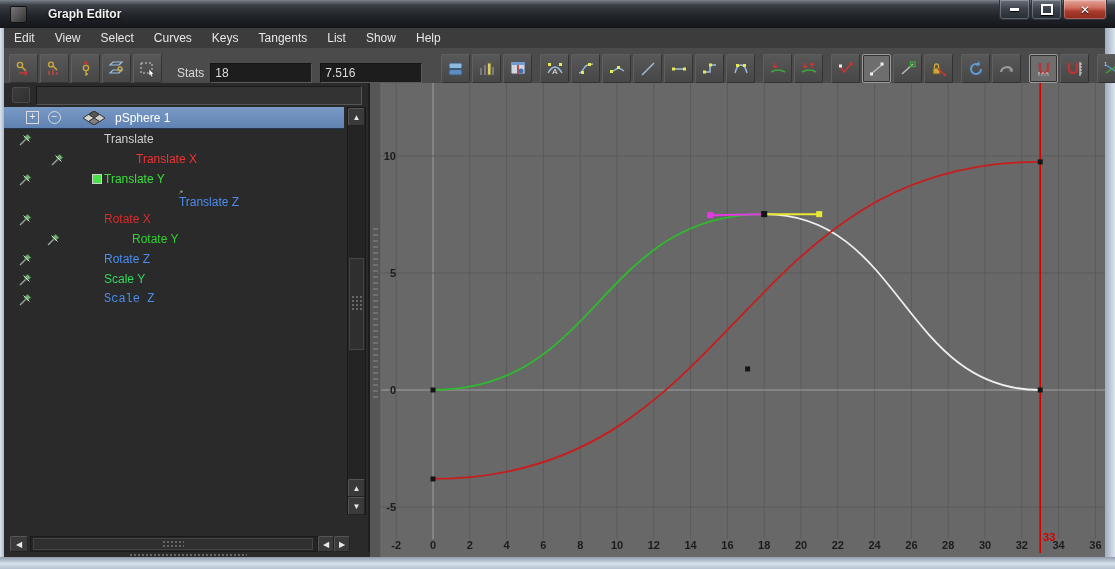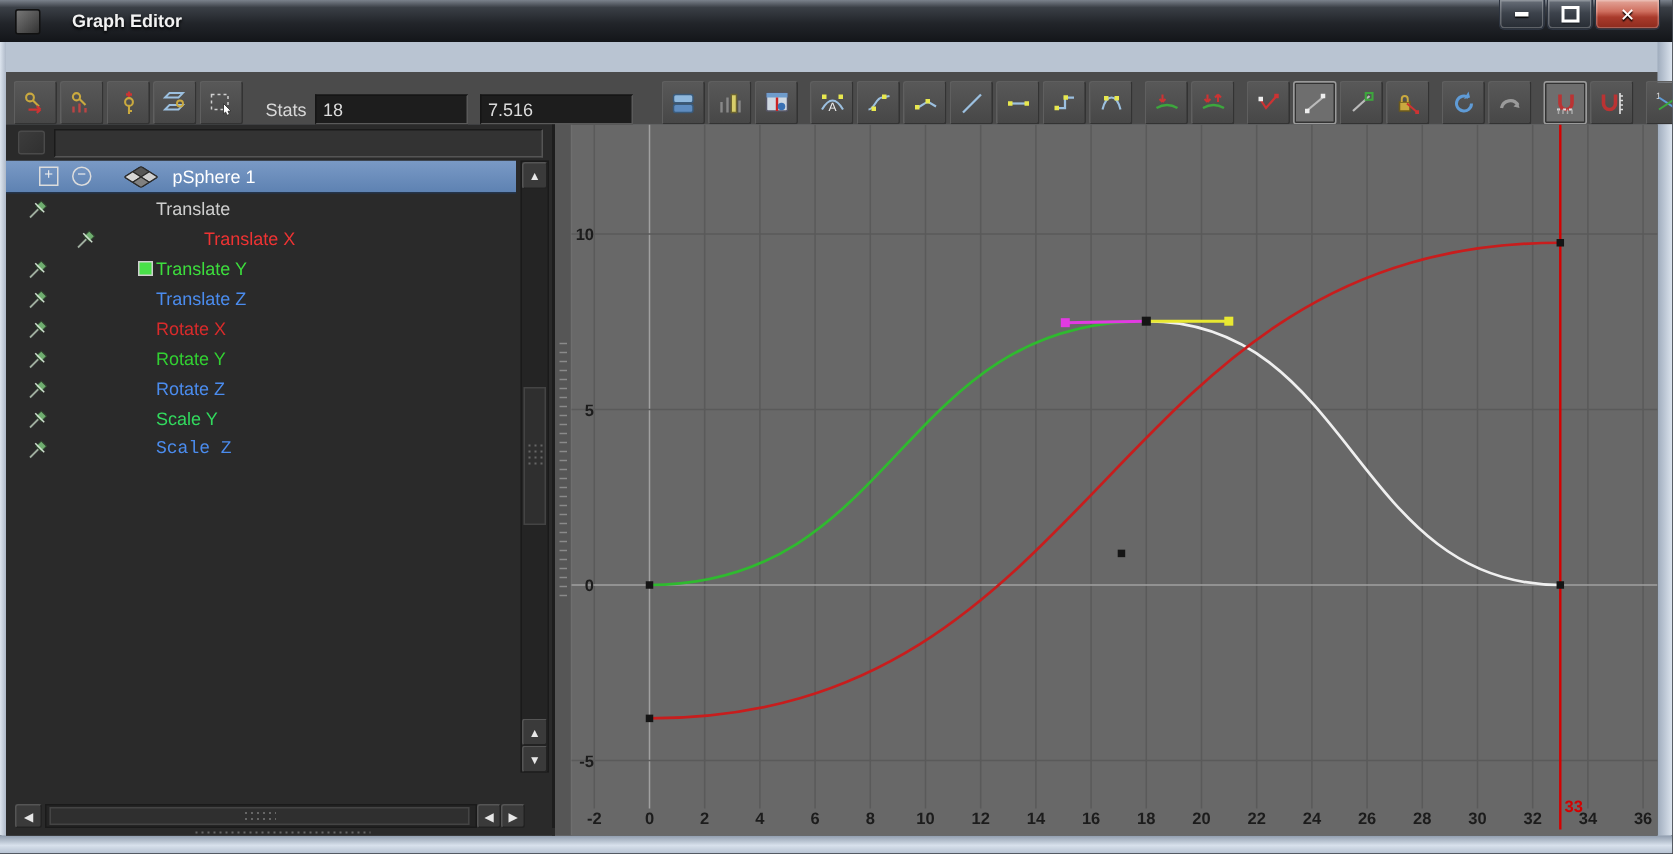--- a/index.html
+++ b/index.html
@@ -110,20 +110,31 @@
       <div class="cap-btn close">
           <div class="glyph-close">✕</div>
         </div>
     </div>
   </div>
 
   <div id="edgeL" class="frame-edge"></div>
   <div id="edgeR" class="frame-edge"></div>
   <div id="edgeB" class="frame-edge"></div>
 
+  <div id="menubar">
+      <span class="menu-item">Edit</span>
+      <span class="menu-item">View</span>
+      <span class="menu-item">Select</span>
+      <span class="menu-item">Curves</span>
+      <span class="menu-item">Keys</span>
+      <span class="menu-item">Tangents</span>
+      <span class="menu-item">List</span>
+      <span class="menu-item">Show</span>
+      <span class="menu-item">Help</span>
+    </div>
 
   <div id="toolbar">
       <div class="tb-btn">
         <svg width="18" height="18" viewBox="0 0 18 18">
           <circle cx="5" cy="5" r="2.6" fill="none" stroke="#c9a93f" stroke-width="1.4"></circle>
           <path d="M7 7l4 4" stroke="#c9a93f" stroke-width="1.4"></path>
           <path d="M4 13h8m0 0-2.5-2.3M12 13l-2.5 2.3" stroke="#c33" stroke-width="1.5" fill="none"></path>
         </svg>
       </div>
       <div class="tb-btn">
@@ -350,37 +361,37 @@
             </div>
             <div class="attr-row" style="position: relative;">
               <svg class="attr-pin" viewBox="0 0 16 16">
                 <path d="M2 14 L8 8" stroke="#9fae9f" stroke-width="1.2"></path>
                 <rect x="7" y="4" width="5" height="5" transform="rotate(45 9.5 6.5)" fill="#6fae6f" stroke="#304430" stroke-width=".7"></rect>
                 <path d="M5.5 4.5l6 6" stroke="#cfe0cf" stroke-width="1"></path>
               </svg>
               <div class="attr-sel-sq"></div>
               <span class="attr-label" style="color: rgb(61, 221, 61);">Translate Y</span>
             </div>
+            <div class="attr-row" style="position: relative; flex-direction: column;">
+              <svg class="attr-pin" viewBox="0 0 16 16">
+                <path d="M2 14 L8 8" stroke="#9fae9f" stroke-width="1.2"></path>
+                <rect x="7" y="4" width="5" height="5" transform="rotate(45 9.5 6.5)" fill="#6fae6f" stroke="#304430" stroke-width=".7"></rect>
+                <path d="M5.5 4.5l6 6" stroke="#cfe0cf" stroke-width="1"></path>
+              </svg>
+              <span class="attr-label" style="color: rgb(75, 140, 238);">Translate Z</span>
+            </div>
             <div class="attr-row" style="position: relative;">
               <svg class="attr-pin" viewBox="0 0 16 16">
                 <path d="M2 14 L8 8" stroke="#9fae9f" stroke-width="1.2"></path>
                 <rect x="7" y="4" width="5" height="5" transform="rotate(45 9.5 6.5)" fill="#6fae6f" stroke="#304430" stroke-width=".7"></rect>
                 <path d="M5.5 4.5l6 6" stroke="#cfe0cf" stroke-width="1"></path>
               </svg>
-              <span class="attr-label" style="color: rgb(75, 140, 238);">Translate Z</span>
-            </div>
-            <div class="attr-row" style="position: relative;">
-              <svg class="attr-pin" viewBox="0 0 16 16">
-                <path d="M2 14 L8 8" stroke="#9fae9f" stroke-width="1.2"></path>
-                <rect x="7" y="4" width="5" height="5" transform="rotate(45 9.5 6.5)" fill="#6fae6f" stroke="#304430" stroke-width=".7"></rect>
-                <path d="M5.5 4.5l6 6" stroke="#cfe0cf" stroke-width="1"></path>
-              </svg>
               <span class="attr-label" style="color: rgb(217, 43, 43);">Rotate X</span>
             </div>
-            <div class="attr-row" style="position: relative;">
+            <div class="attr-row" style="position: relative; margin-left: 28px;">
               <svg class="attr-pin" viewBox="0 0 16 16">
                 <path d="M2 14 L8 8" stroke="#9fae9f" stroke-width="1.2"></path>
                 <rect x="7" y="4" width="5" height="5" transform="rotate(45 9.5 6.5)" fill="#6fae6f" stroke="#304430" stroke-width=".7"></rect>
                 <path d="M5.5 4.5l6 6" stroke="#cfe0cf" stroke-width="1"></path>
               </svg>
               <span class="attr-label" style="color: rgb(50, 208, 50);">Rotate Y</span>
             </div>
             <div class="attr-row" style="position: relative;">
               <svg class="attr-pin" viewBox="0 0 16 16">
                 <path d="M2 14 L8 8" stroke="#9fae9f" stroke-width="1.2"></path>

